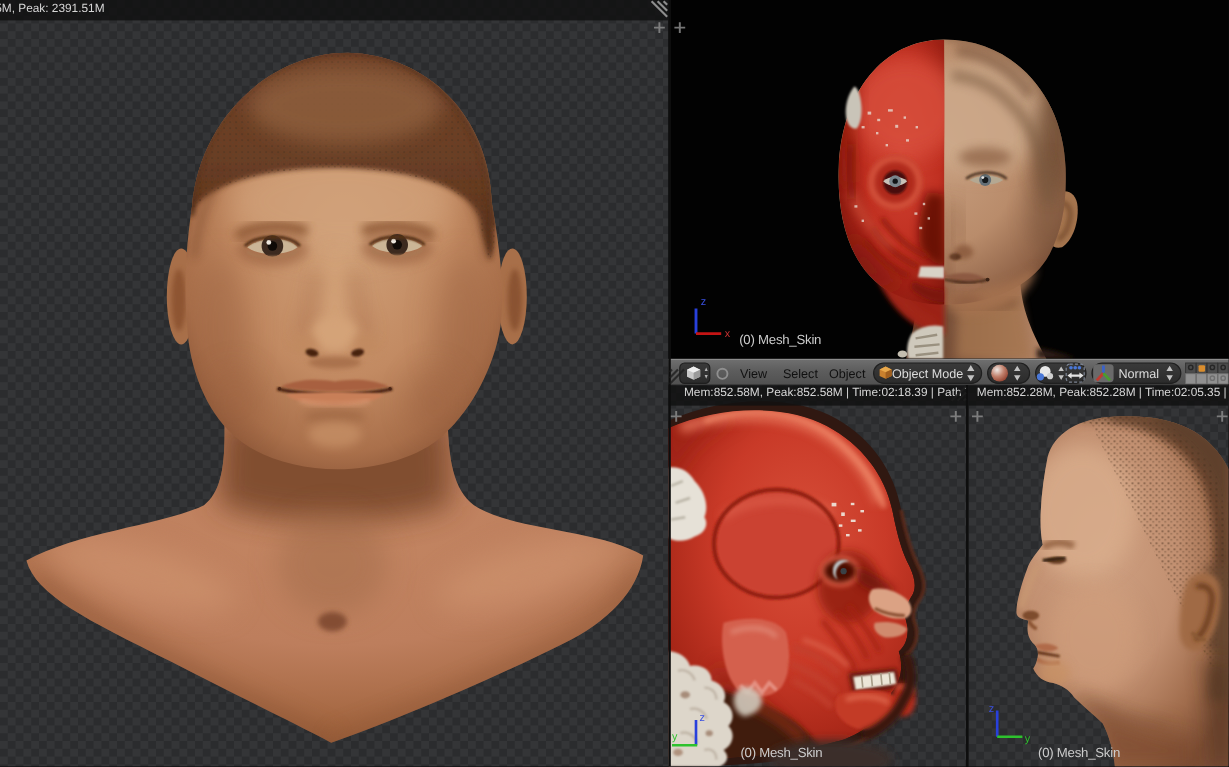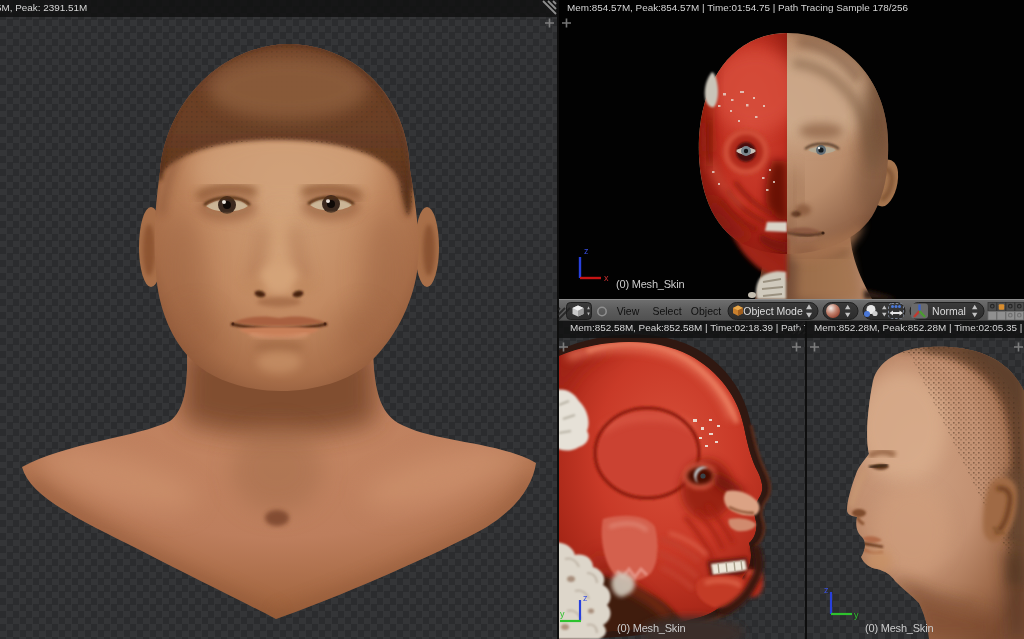--- a/index.html
+++ b/index.html
@@ -276,21 +276,20 @@
 
       <path d="M 201 278 C 208 272 218 270 227 272 L 227 299 L 198 299 C 196 292 197 284 201 278 Z" fill="#cfc9bc" filter="url(#b1)"></path>
       <path d="M 204 282 L 222 279 M 203 289 L 224 287 M 204 296 L 223 294" stroke="#9a9180" stroke-width="2" fill="none"></path>
       <ellipse cx="193" cy="295" rx="4" ry="3" fill="#c4beb0"></ellipse>
 
       <path d="M 21 257 L 21 278" stroke="#2840dc" stroke-width="2.4"></path>
       <path d="M 21 278 L 42 278" stroke="#c41414" stroke-width="2.4"></path>
       <text x="25" y="254" font-size="9" fill="#3a50e0" font-family="Liberation Sans, sans-serif">z</text>
       <text x="45" y="281" font-size="9" fill="#c83232" font-family="Liberation Sans, sans-serif">x</text>
     </svg>
-    <div class="otext" style="left:8px;top:2px;">Mem:854.57M, Peak:854.57M | Time:01:54.75 | Path Tracing Sample 178/256</div>
     <div class="meshlabel" style="left:57px;top:278px;">(0) Mesh_Skin</div>
   </div>
 
   <div id="hdr" class="vp">
    <svg width="467" height="22" viewBox="0 0 467 22">
     <defs>
       <linearGradient id="btn" x1="0" y1="0" x2="0" y2="1">
         <stop offset="0" stop-color="#3a3a3a"></stop>
             <stop offset="1" stop-color="#2b2b2b"></stop>
       </linearGradient>

